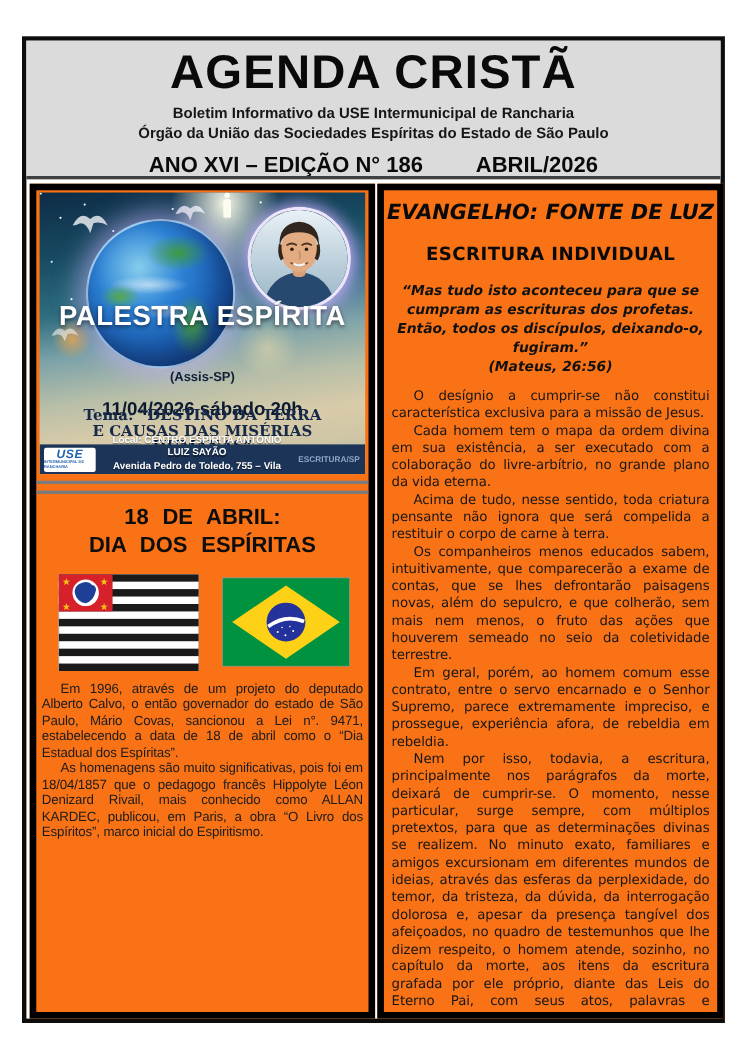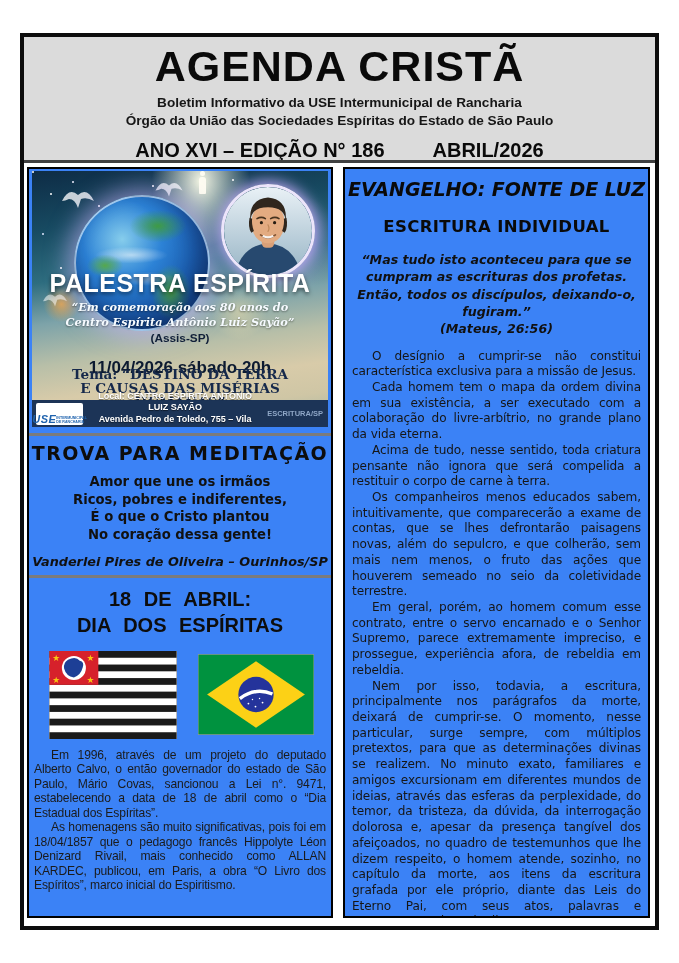--- a/index.html
+++ b/index.html
@@ -5,21 +5,21 @@
   html,body{margin:0;padding:0;background:#fff;}
   body{width:679px;height:963px;position:relative;font-family:"Liberation Sans",sans-serif;color:#1a1a1a;}
   .page{position:absolute;left:20px;top:33px;width:631px;height:889px;border:4px solid #0d0d0d;background:#fff;}
   
   .header{height:123px;background:#dbdbdb;border-bottom:3px solid #404040;text-align:center;overflow:hidden;}
   .hdr-title{font-weight:900;font-size:43px;letter-spacing:1px;margin:5px 0 3px;color:#0a0a0a;}
   .hdr-sub{font-weight:bold;font-size:13.6px;line-height:1.32;color:#161616;}
   .hdr-edition{font-weight:bold;font-size:20px;margin-top:9px;display:flex;justify-content:center;gap:48px;color:#0a0a0a;}
   
   .content{position:relative;height:759px;}
-  .col{position:absolute;top:4px;height:747px;border:2px solid #000000;background:#3b82f6;overflow:hidden;}
+  .col{position:absolute;top:4px;height:747px;border:6px solid #000000;background:#f97316;overflow:hidden;}
   .col-left{left:3px;width:302px;}
   .col-right{left:319px;width:303px;text-align:center;}
   .divider{height:3px;background:#7b7b7b;margin:6px 0;}
   
   .poster{position:relative;width:296px;height:256px;margin:2px auto 4px;overflow:hidden;
     background:
       radial-gradient(ellipse 70px 95px at 57% 4%, rgba(255,255,235,.95), rgba(255,255,235,0) 70%),
       radial-gradient(circle 26px at 10% 52%, rgba(255,170,70,.75), rgba(255,170,70,0) 70%),
       radial-gradient(circle 14px at 30% 37%, rgba(255,210,130,.65), rgba(255,210,130,0) 70%),
       radial-gradient(circle 70px at 88% 28%, rgba(190,150,255,.38), rgba(190,150,255,0) 70%),
@@ -47,21 +47,21 @@
   .p-title{position:absolute;top:98px;width:100%;text-align:center;color:#fff;font-weight:900;font-size:25px;
     letter-spacing:.5px;text-shadow:0 2px 4px rgba(0,0,0,.55);}
   .p-sub{position:absolute;top:129px;width:100%;text-align:center;color:#f6fbff;
     font-family:"DejaVu Serif",serif;font-style:italic;font-size:11.3px;line-height:1.3;font-weight:bold;
     text-shadow:0 1px 2px rgba(0,0,0,.45);}
   .p-orador{position:absolute;top:160px;width:100%;text-align:center;color:#101f38;font-weight:bold;font-size:11.8px;line-height:1.2;}
   .p-date{position:absolute;top:187px;width:100%;text-align:center;color:#0c1a30;font-weight:bold;font-size:17px;}
   .p-tema{position:absolute;top:197px;width:100%;text-align:center;color:#16294b;
     font-family:"DejaVu Serif",serif;font-weight:bold;font-size:13.6px;line-height:1.02;}
   .p-bar{position:absolute;left:0;bottom:0;width:100%;height:27px;background:#1c3457;display:flex;align-items:center;gap:5px;padding:0 4px;box-sizing:border-box;}
-  .use-logo{width:47px;height:22px;background:#fff;border-radius:2px;flex:none;display:flex;flex-direction:row;align-items:flex-end;justify-content:center;line-height:1;}
+  .use-logo{width:47px;height:22px;background:#fff;border-radius:2px;flex:none;display:flex;flex-direction:column;align-items:center;justify-content:center;line-height:1;}
   .use-logo .u1{color:#1f63ae;font-weight:900;font-style:italic;font-size:11px;letter-spacing:.5px;}
   .use-logo .u2{color:#1f63ae;font-size:3.6px;font-weight:bold;}
   .p-venue{flex:1;text-align:center;color:#fff;font-weight:bold;font-size:9px;line-height:1.25;text-shadow:0 1px 1px rgba(0,0,0,.5);}
   .p-city{flex:none;color:#8ea6c6;font-size:7.5px;font-weight:bold;padding-right:1px;}
   
   .trova-title{text-align:center;font-family:"DejaVu Sans",sans-serif;font-weight:bold;font-size:19px;letter-spacing:1.5px;margin:4px 0 9px;color:#0d0d0d;}
   .trova-line{text-align:center;font-family:"DejaVu Sans",sans-serif;font-weight:bold;font-size:13.2px;line-height:1.34;color:#111;}
   .trova-author{text-align:center;font-family:"DejaVu Sans",sans-serif;font-weight:bold;font-style:italic;font-size:12.8px;margin:10px 0 5px;color:#111;}
   
   .esp-title{text-align:center;font-weight:bold;font-size:20px;line-height:1.32;word-spacing:7px;margin:8px 0 12px;color:#0d0d0d;}
@@ -126,24 +126,20 @@
             <path d="M37.5 36 q5-3 9.5 0" stroke="#46321f" stroke-width="1.8" fill="none" stroke-linecap="round"></path>
             <path d="M53 36 q5-3 9.5 0" stroke="#46321f" stroke-width="1.8" fill="none" stroke-linecap="round"></path>
             <circle cx="42.5" cy="40.5" r="1.8" fill="#261c12"></circle>
             <circle cx="57.5" cy="40.5" r="1.8" fill="#261c12"></circle>
             <path d="M50 43 q2.2 4.5 0 7.5" stroke="#c08a5c" stroke-width="1.4" fill="none" stroke-linecap="round"></path>
             <path d="M41.5 54.5 q8.5 6.5 17 0" stroke="#7e5232" stroke-width="1.8" fill="none" stroke-linecap="round"></path>
             <path d="M44 55.5 q6 3.5 12 0" stroke="#fff" stroke-width="2.4" fill="none" opacity=".92"></path>
           </svg>
         </div>
         <div class="p-title">PALESTRA ESPÍRITA</div>
-        <div class="p-sub">
-          <div>“Em comemoração aos 80 anos do</div>
-          <div>Centro Espírita Antônio Luiz Sayão”</div>
-        </div>
         <div class="p-orador">
           <div>(Assis-SP)</div>
         </div>
         <div class="p-date">11/04/2026 sábado 20h</div>
         <div class="p-tema">
           <div>Tema: “DESTINO DA TERRA</div>
           <div>E CAUSAS DAS MISÉRIAS</div>
           <div>HUMANAS”</div>
         </div>
         <div class="p-bar">
@@ -154,28 +150,20 @@
           <div class="p-venue">
             <div>Local: CENTRO ESPÍRITA ANTÔNIO LUIZ SAYÃO</div>
             <div>Avenida Pedro de Toledo, 755 – Vila Guaçu</div>
           </div>
           <div class="p-city">ESCRITURA/SP</div>
         </div>
       </div>
 
       <div class="divider"></div>
 
-      <div>
-        <div class="trova-title">TROVA PARA MEDITAÇÃO</div>
-        <div class="trova-line">Amor que une os irmãos</div>
-        <div class="trova-line">Ricos, pobres e indiferentes,</div>
-        <div class="trova-line">É o que o Cristo plantou</div>
-        <div class="trova-line">No coração dessa gente!</div>
-        <div class="trova-author">Vanderlei Pires de Oliveira – Ourinhos/SP</div>
-      </div>
 
       <div class="divider"></div>
 
       <div>
         <div class="esp-title">
           <div>18 DE ABRIL:</div>
           <div>DIA DOS ESPÍRITAS</div>
         </div>
         <div class="flags">
           <svg width="128" height="88" viewBox="0 0 130 90">

